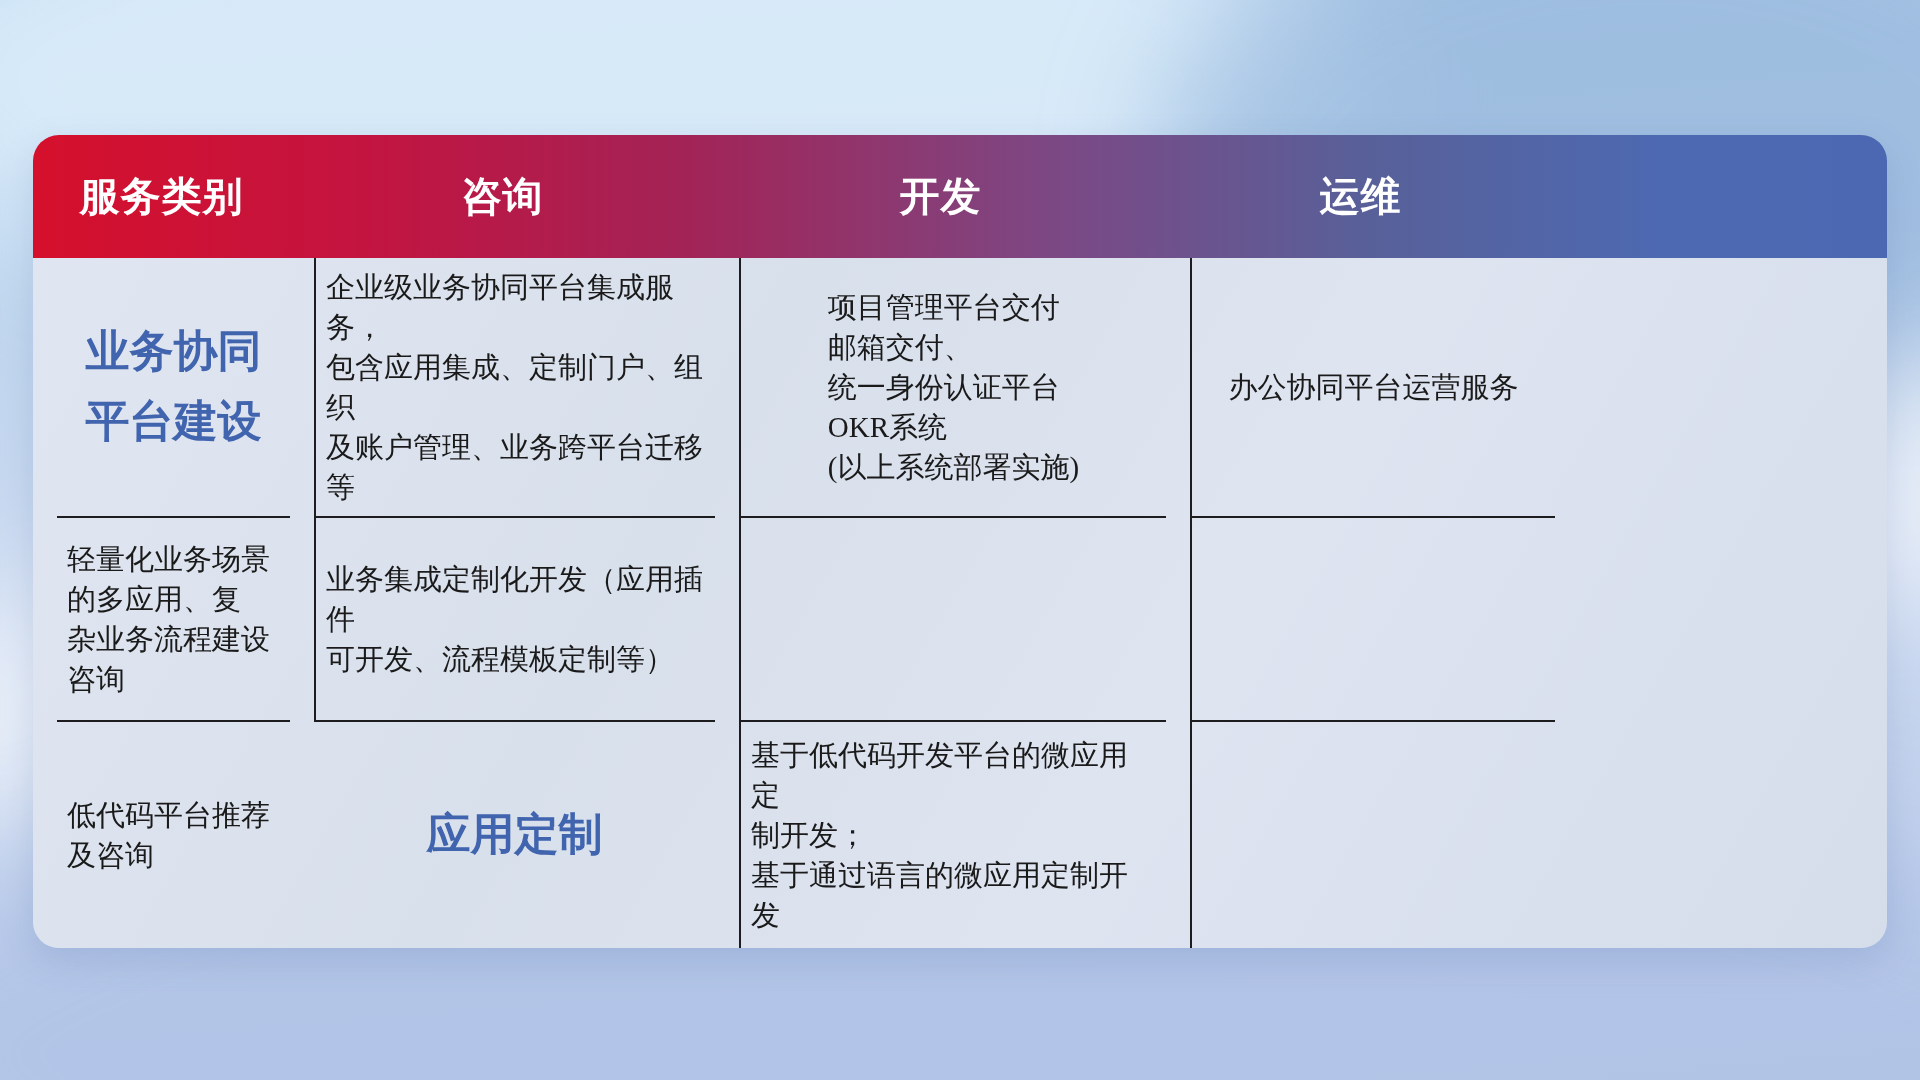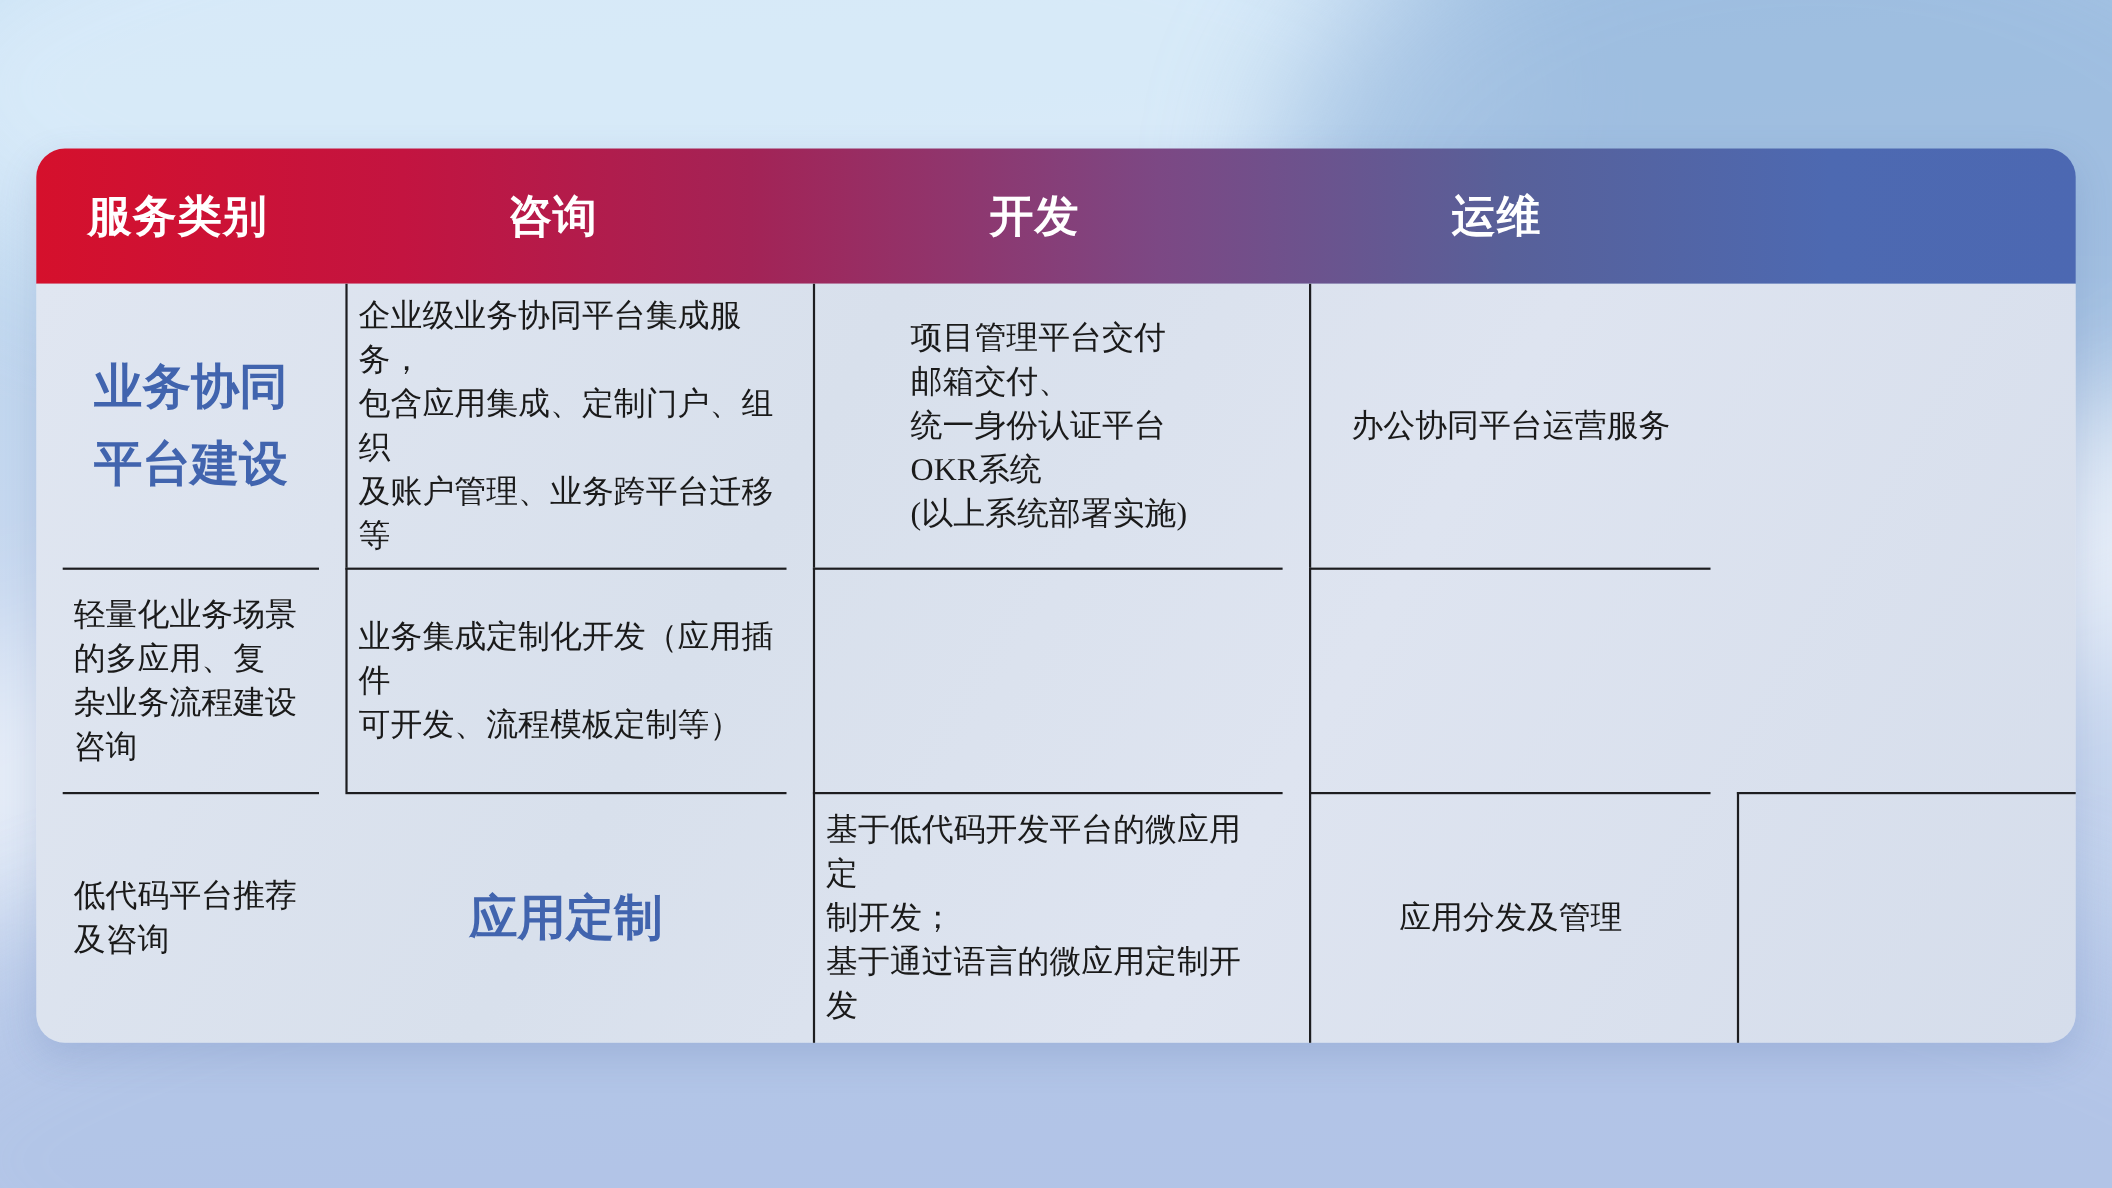--- a/index.html
+++ b/index.html
@@ -95,19 +95,18 @@
         <div class="cell bl bt"></div>
         <div class="cell bl bt"></div>
       </div>
 
       <div class="trow grid-cols">
         <div class="cell bt">低代码平台推荐及咨询</div>
         <div class="cell cat bt">应用定制</div>
         <div class="cell bl bt">基于低代码开发平台的微应用定
 制开发；
 基于通过语言的微应用定制开发</div>
-        <div class="cell bl bt">应用分发及管理</div>
         <div class="cell bl bt"></div>
       </div>
 
     </div>
   </div>
 </div>
 
 </body></html>

